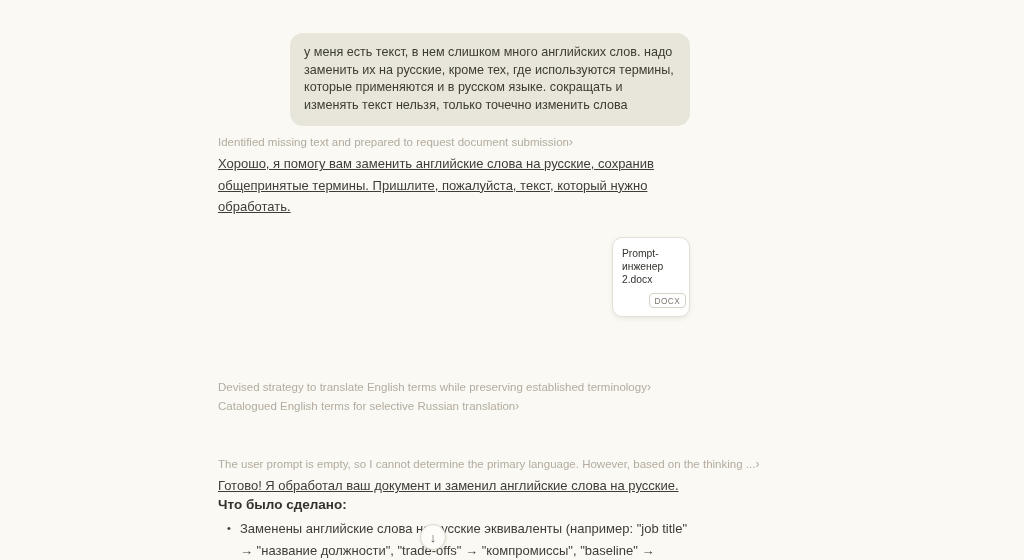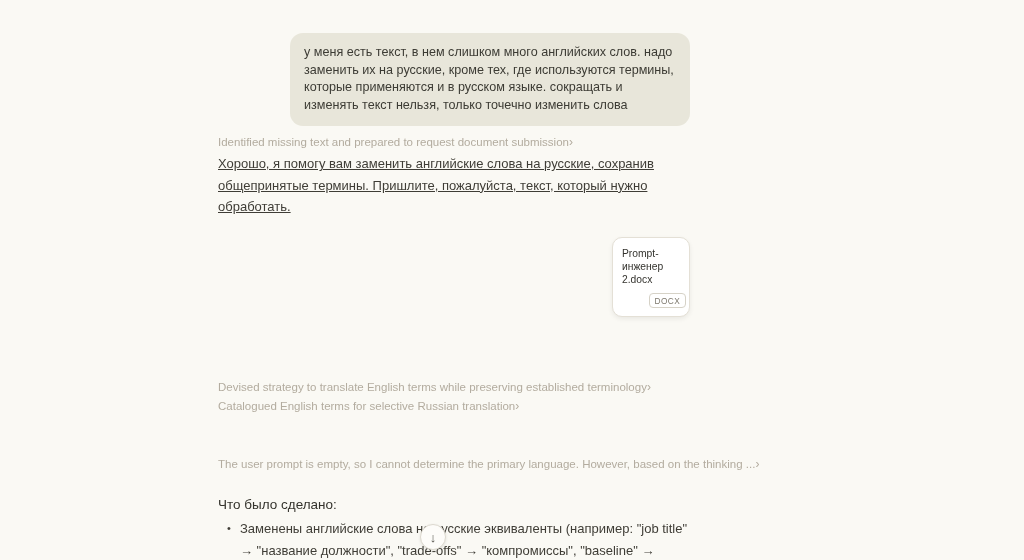--- a/index.html
+++ b/index.html
@@ -73,21 +73,21 @@
     padding:1.5px 4.5px;
     font-size:8.3px;letter-spacing:0.4px;
     color:var(--badge_text);
     background:#fff;
     margin-left:28px;
   }
 
   
   .summary-heading{
     position:absolute;left:218px;top:497px;
-    font-size:13.5px;font-weight:normal;color:#34332c;
+    font-size:13.5px;font-weight:bold;color:#34332c;
   }
   .bullet-row{
     position:absolute;left:218px;top:518px;width:472px;
     display:flex;
     font-size:13px;line-height:21.5px;color:var(--text_color);
   }
   .bullet-marker{
     width:22px;flex:0 0 22px;text-align:center;font-size:11px;line-height:21.5px;
   }
   .bullet-text{flex:1;}
@@ -135,20 +135,21 @@
     <span>Catalogued English terms for selective Russian translation</span>
     <span class="chev">›</span>
   </div>
 
 
   <div class="think wide" style="top:457px;">
     <span>The user prompt is empty, so I cannot determine the primary language. However, based on the thinking ...</span>
     <span class="chev">›</span>
   </div>
 
+  <div class="resp" style="top:475px;">Готово! Я обработал ваш документ и заменил английские слова на русские.</div>
 
   <div class="summary-heading">Что было сделано:</div>
 
   <div class="bullet-row">
     <span class="bullet-marker">•</span>
     <span class="bullet-text">Заменены английские слова на русские эквиваленты (например: "job title" → "название должности", "trade-offs" → "компромиссы", "baseline" → "базовая линия")</span>
   </div>
 
   <div class="scroll-btn">
     <span>↓</span>

